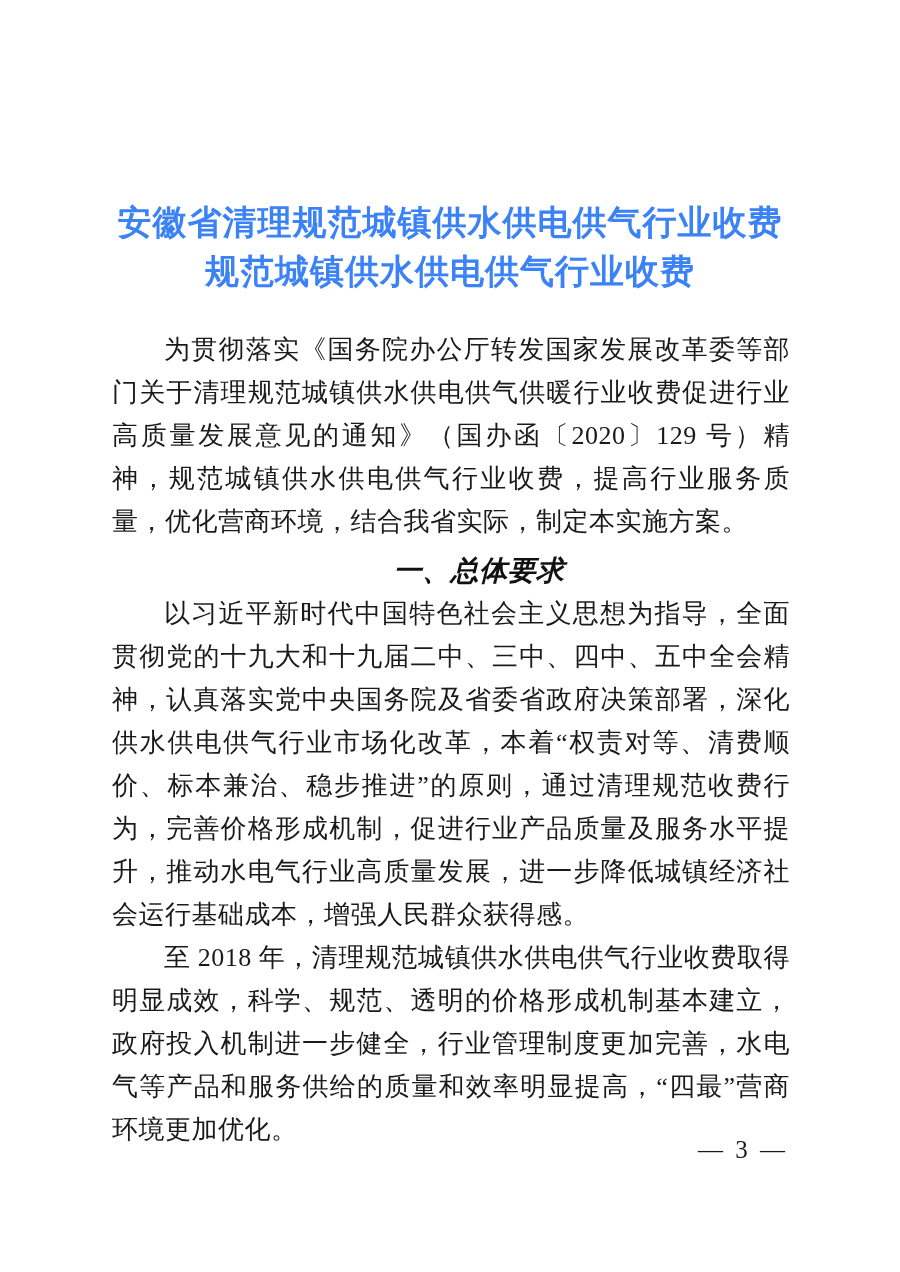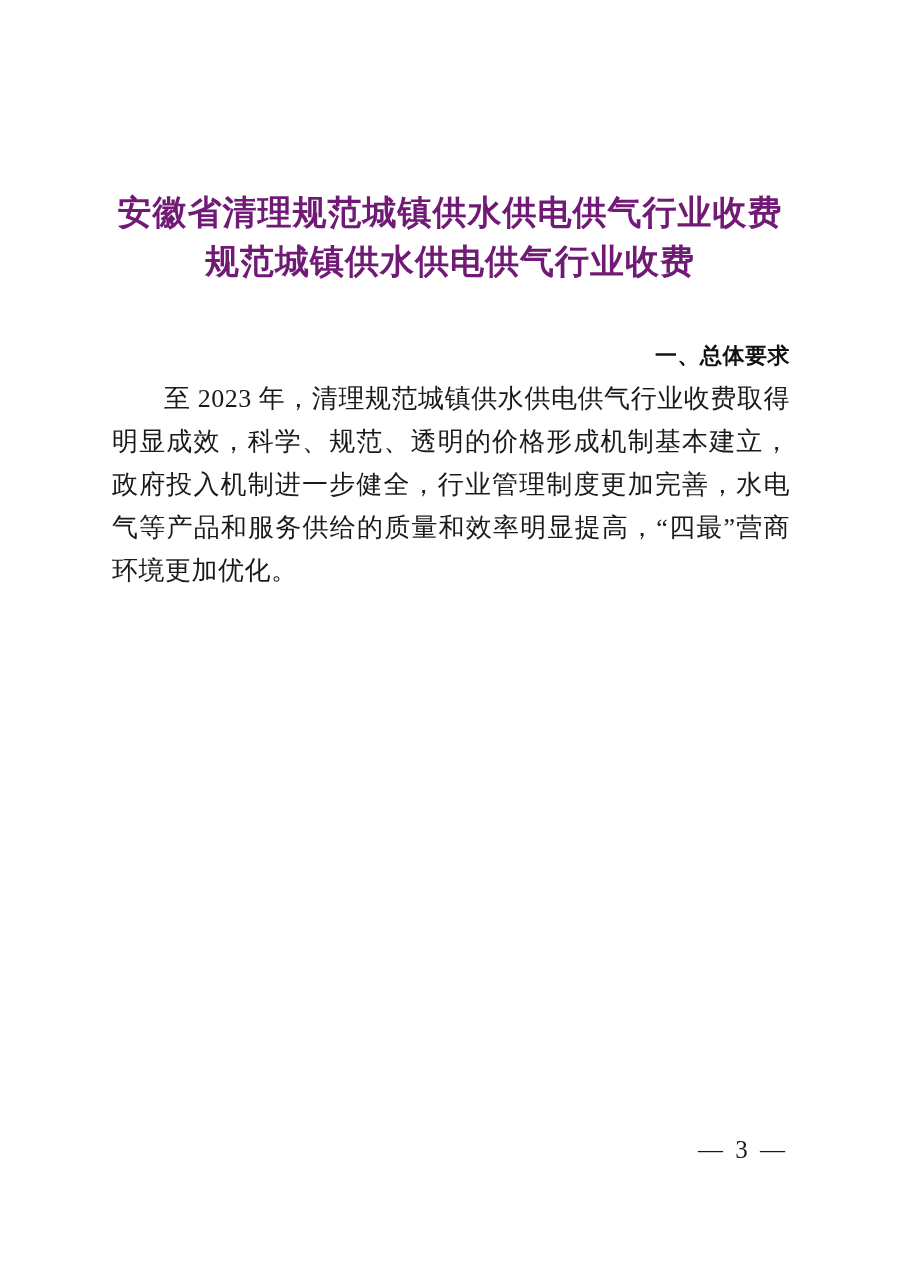--- a/index.html
+++ b/index.html
@@ -14,27 +14,27 @@
       background: #ffffff;
       font-family: "Liberation Serif", "DejaVu Serif", serif;
       color: #1a1a1a;
       overflow: hidden;
     }
     .doc-title {
       position: absolute;
       top: 182px;
       left: 60px;
       right: 60px;
-      margin: 6px;
+      margin: 16px;
       text-align: center;
       font-size: 34px;
       font-weight: bold;
       line-height: 49px;
       letter-spacing: 1px;
-      color: #701a75;
+      color: #3b82f6;
     }
     .doc-title .title-line {
       display: block;
     }
     .doc-body {
       position: absolute;
       top: 328px;
       left: 112px;
       width: 678px;
       font-size: 26px;
@@ -42,27 +42,28 @@
       text-align: justify;
       letter-spacing: 0.5px;
       color: #1a1a1a;
     }
     .para {
       margin: 0;
       text-indent: 2em;
     }
     .section-heading {
       margin: 6px 0 0 0;
-      font-size: 22px;
+      font-size: 28px;
       line-height: 43px;
       font-weight: bold;
       font-family: "Liberation Sans", "DejaVu Sans", sans-serif;
       text-indent: 2em;
-      text-align: right;
+      text-align: center;
       color: #111111;
+      font-style: italic;
     }
     .page-footer {
       position: absolute;
       top: 1136px;
       right: 112px;
       font-size: 25px;
       line-height: 28px;
       letter-spacing: 3px;
       color: #1a1a1a;
     }
@@ -71,25 +72,27 @@
 <body>
 
 <div class="page">
 
   <h1 class="doc-title">
     <span class="title-line">安徽省清理规范城镇供水供电供气行业收费</span>
     <span class="title-line">规范城镇供水供电供气行业收费</span>
   </h1>
 
   <div class="doc-body">
+    <p class="para">为贯彻落实《国务院办公厅转发国家发展改革委等部门关于清理规范城镇供水供电供气供暖行业收费促进行业高质量发展意见的通知》（国办函〔2020〕129 号）精神，规范城镇供水供电供气行业收费，提高行业服务质量，优化营商环境，结合我省实际，制定本实施方案。</p>
 
     <h2 class="section-heading">一、总体要求</h2>
 
+    <p class="para">以习近平新时代中国特色社会主义思想为指导，全面贯彻党的十九大和十九届二中、三中、四中、五中全会精神，认真落实党中央国务院及省委省政府决策部署，深化供水供电供气行业市场化改革，本着“权责对等、清费顺价、标本兼治、稳步推进”的原则，通过清理规范收费行为，完善价格形成机制，促进行业产品质量及服务水平提升，推动水电气行业高质量发展，进一步降低城镇经济社会运行基础成本，增强人民群众获得感。</p>
 
-    <p class="para">至 2023 年，清理规范城镇供水供电供气行业收费取得明显成效，科学、规范、透明的价格形成机制基本建立，政府投入机制进一步健全，行业管理制度更加完善，水电气等产品和服务供给的质量和效率明显提高，“四最”营商环境更加优化。</p>
+    <p class="para">至 2018 年，清理规范城镇供水供电供气行业收费取得明显成效，科学、规范、透明的价格形成机制基本建立，政府投入机制进一步健全，行业管理制度更加完善，水电气等产品和服务供给的质量和效率明显提高，“四最”营商环境更加优化。</p>
 
   </div>
 
   <div class="page-footer">
     <span>— 3 —</span>
   </div>
 
 </div>
 
 </body></html>

